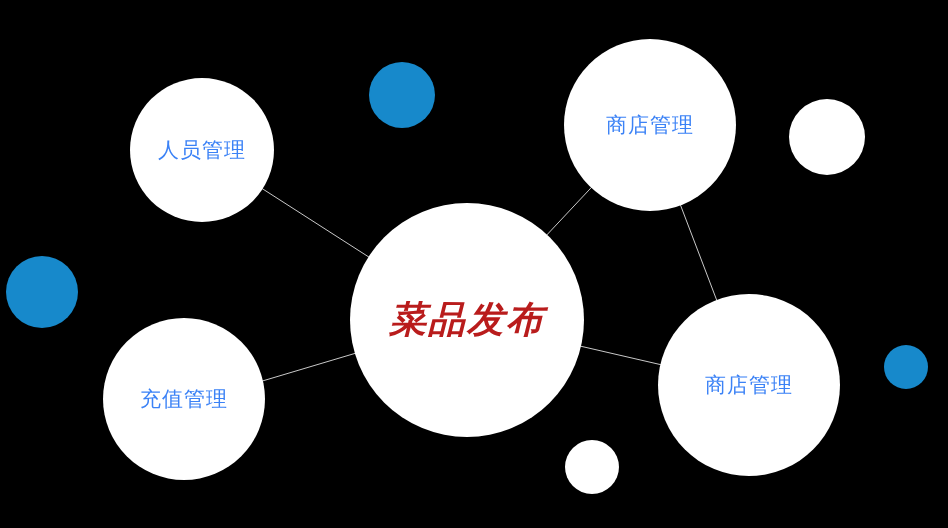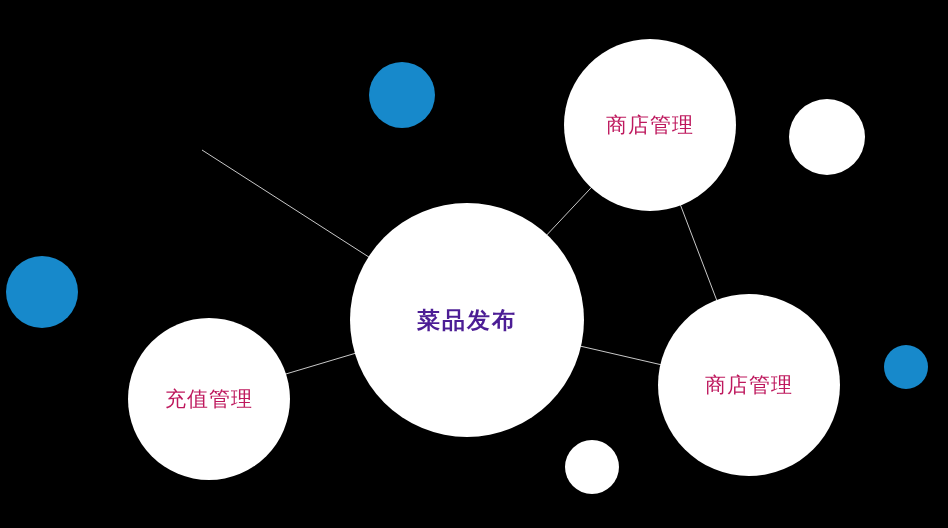--- a/index.html
+++ b/index.html
@@ -24,32 +24,32 @@
   .node {
     position: absolute;
     border-radius: 50%;
     background: #ffffff;
     display: flex;
     align-items: center;
     justify-content: center;
     box-sizing: border-box;
   }
   .node .label {
-    color: #be185d;
+    color: #3b82f6;
     font-size: 21px;
     letter-spacing: 1px;
     white-space: nowrap;
   }
   
   .node-center        { left: 350px; top: 203px; width: 234px; height: 234px; }
-  .node-center .label { font-size: 23px; font-weight: bold; color: #4c1d95; letter-spacing: 2px; }
+  .node-center .label { font-size: 37px; font-weight: bold; color: #b91c1c; letter-spacing: 2px; font-style: italic; }
   
   .node-personnel { left: 130px; top:  78px; width: 144px; height: 144px; }
   .node-store     { left: 564px; top:  39px; width: 172px; height: 172px; }
-  .node-recharge  { left: 128px; top: 318px; width: 162px; height: 162px; }
+  .node-recharge  { left: 103px; top: 318px; width: 162px; height: 162px; }
   .node-kitchen   { left: 658px; top: 294px; width: 182px; height: 182px; }
   
   .decor {
     position: absolute;
     border-radius: 50%;
   }
   .decor.blue  { background: #1789cb; }
   .decor.white { background: #ffffff; }
   .decor-blue-top    { left: 369px; top:  62px; width: 66px; height: 66px; }
   .decor-blue-left   { left:   6px; top: 256px; width: 72px; height: 72px; }
@@ -69,20 +69,23 @@
     <line x1="467" y1="320" x2="749" y2="385" stroke="#c8c8c8" stroke-width="1"></line>
     <line x1="650" y1="125" x2="749" y2="385" stroke="#c8c8c8" stroke-width="1"></line>
   </svg>
 
   <div class="decor blue decor-blue-top"></div>
   <div class="decor blue decor-blue-left"></div>
   <div class="decor blue decor-blue-right"></div>
   <div class="decor white decor-white-right"></div>
   <div class="decor white decor-white-bottom"></div>
 
+  <div class="node node-personnel">
+    <span class="label">人员管理</span>
+  </div>
 
   <div class="node node-store">
     <span class="label">商店管理</span>
   </div>
 
   <div class="node node-recharge">
     <span class="label">充值管理</span>
   </div>
 
   <div class="node node-kitchen">

